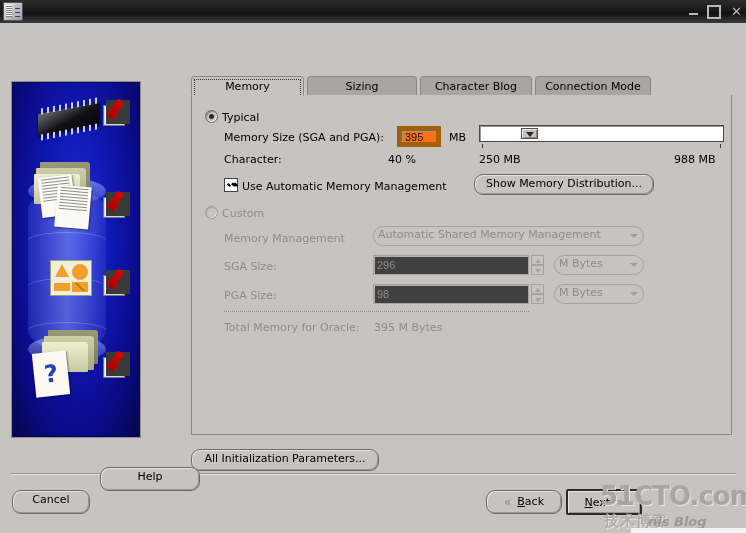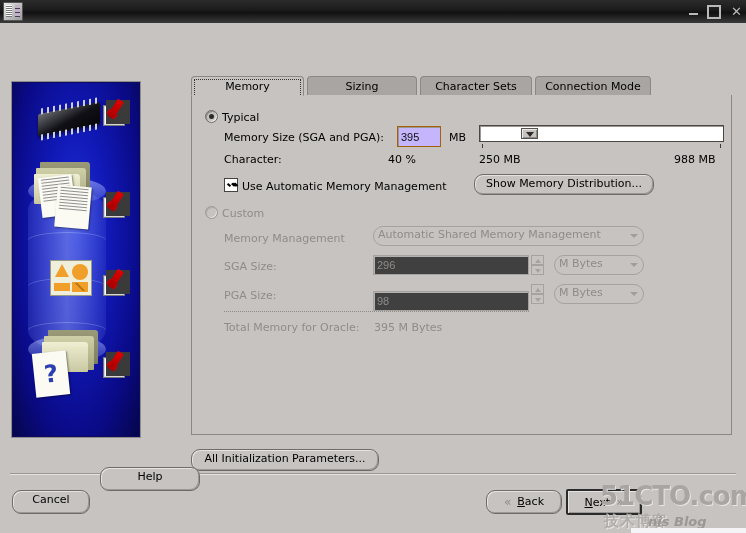--- a/index.html
+++ b/index.html
@@ -166,21 +166,21 @@
     display:inline-block;width:12px;height:12px;background:#fff;border:1px solid #45423f;
     vertical-align:-2px;margin-right:4px;position:relative;
   }
   .chk.on:after{
     content:"";position:absolute;left:2px;top:5px;width:4px;height:2px;
     background:#000;transform:rotate(42deg);
     box-shadow:4px -4px 0 0 #000,5px -5px 0 0 #000,3px -3px 0 0 #000;
   }
 
   .txtfield{
-    background:#c4b5fd;border:1px solid #a16207;
+    background:#f97316;border:5px solid #a16207;
     box-shadow:inset 1px 1px 0 #9a9794;
     font-size:11px;padding:1px 3px;box-sizing:border-box;color:#111;
     line-height:14px;
   }
   .txtfield.dis{
     background:#404040;border:1px solid #a5a29f;box-shadow:inset 1px 1px 0 #b4b1ae;color:#8f8c89;
   }
 
   .combo{
     background:#c6c3c0;border:1px solid #a5a29f;border-radius:10px;
@@ -344,21 +344,21 @@
 
     <div class="tabstrip">
       <div class="tab active" style="left:0px;width:113px">
         <span>Memory</span>
         <span class="focusring"></span>
       </div>
       <div class="tab" style="left:116px;width:110px">
         <span>Sizing</span>
       </div>
       <div class="tab" style="left:229px;width:112px">
-        <span>Character Sets</span>
+        <span>Character Blog</span>
       </div>
       <div class="tab" style="left:344px;width:116px">
         <span>Connection Mode</span>
       </div>
     </div>
 
     <div class="panel">
 
       <div class="row" style="left:13px;top:15px">
         <span class="radio on"></span><span class="lbl">Typical</span>
@@ -405,21 +405,21 @@
         <div class="dn">
             <i></i>
           </div>
       </div>
       <div class="combo" style="position:absolute;left:362px;top:160px;width:90px;height:20px">
         <span>M Bytes</span>
         <span class="arw"></span>
       </div>
 
       <div class="row lbl dim" style="left:32px;top:194px">PGA Size:</div>
-      <input class="txtfield dis" style="position: absolute; left: 181px; top: 189px; width: 156px; height: 20px; margin-top: 7px;" disabled="" value="98">
+      <input class="txtfield dis" style="position: absolute; left: 181px; top: 189px; width: 156px; height: 20px;" disabled="" value="98">
       <div class="spin" style="left:339px;top:189px">
         <div class="up">
             <i></i>
           </div>
         <div class="dn">
             <i></i>
           </div>
       </div>
       <div class="combo" style="position:absolute;left:362px;top:189px;width:90px;height:20px">
         <span>M Bytes</span>

